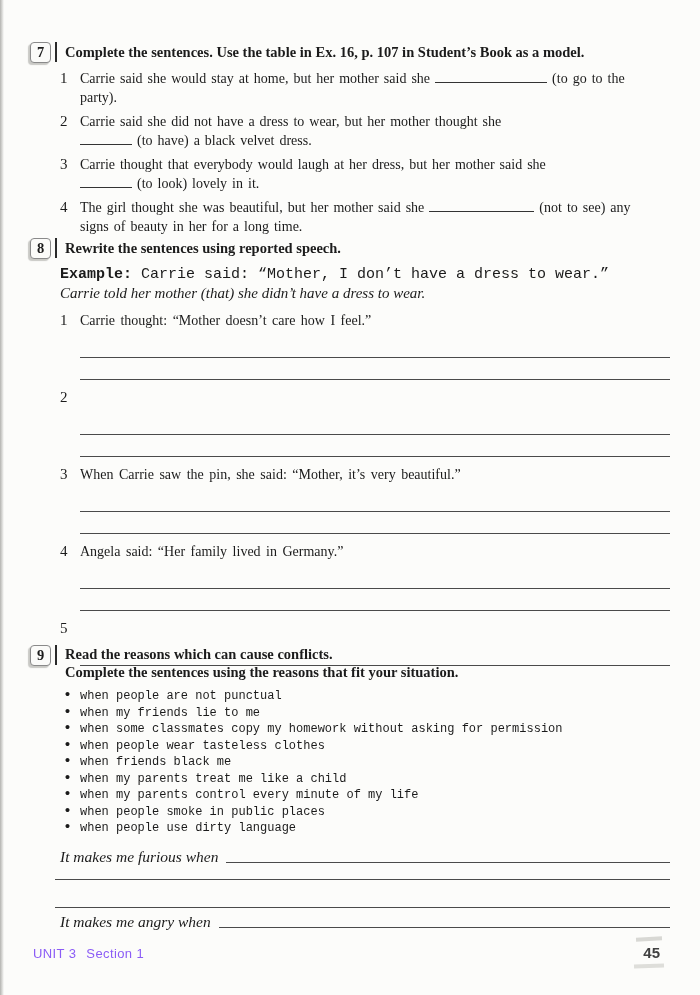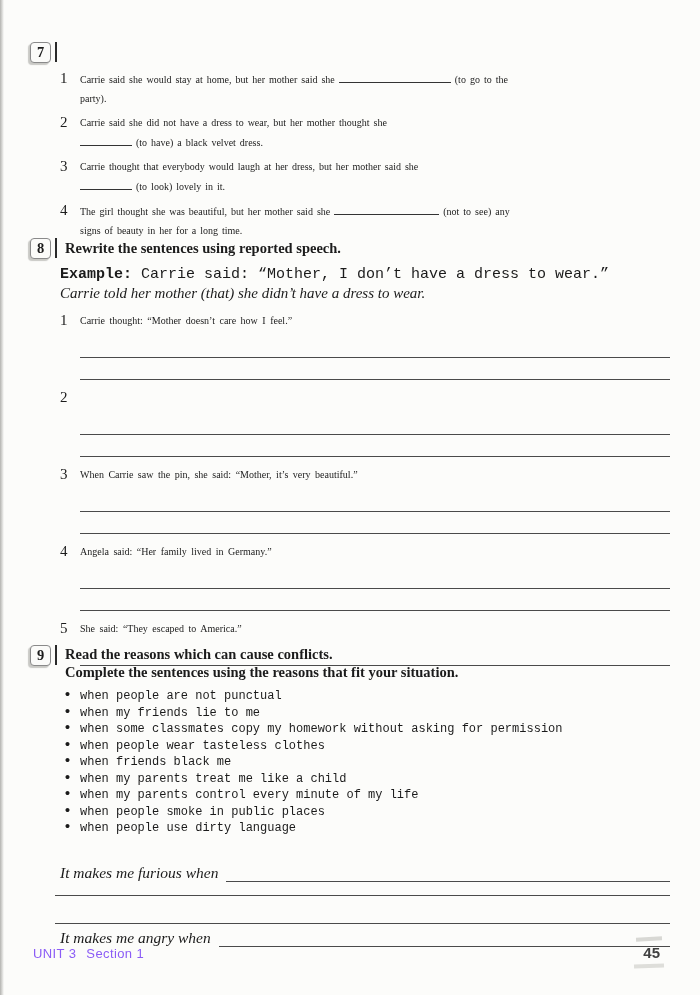--- a/index.html
+++ b/index.html
@@ -33,21 +33,21 @@
   }
   .ex-title{
     margin:0;font-size:14.5px;font-weight:bold;line-height:20px;
     white-space:nowrap;
   }
   .ex-title.two-line{white-space:normal;line-height:18px;}
   
   .items{margin:6px 0 0 0;padding:0;list-style:none;}
   .item{display:flex;margin:0 0 5px 30px;}
   .item-num{flex:0 0 20px;font-size:15px;line-height:19px;}
-  .item-text{margin:0;font-size:10px;line-height:19px;word-spacing:1.5px;}
+  .item-text{margin:0;font-size:14px;line-height:19px;word-spacing:1.5px;}
   .ex8 .item-text{word-spacing:2px;text-align:center;}
   .blank{display:inline-block;border-bottom:1px solid #333;height:13px;vertical-align:baseline;}
   .blank-lg{width:112px;}
   .blank-md{width:105px;}
   .blank-sm{width:52px;}
   
   .example{margin:6px 0 0 30px;font-size:15px;line-height:19px;font-family:Liberation Mono, monospace;}
   .example b{font-weight:bold;}
   .example-answer{margin:0 0 0 30px;font-size:15px;line-height:19px;font-style:italic;}
   
@@ -59,21 +59,21 @@
   .bullets{margin:7px 0 0 0;padding:0;list-style:none;}
   .bullets li{
     position:relative;padding-left:50px;
     font-size:12px;line-height:16.5px;font-family:Liberation Mono, monospace;
   }
   .bullets li::before{
     content:"\2022";position:absolute;left:33px;top:0;
     font-size:15px;line-height:16.5px;
   }
   
-  .prompt-row{display:flex;align-items:flex-end;margin:26px 0 0 30px;}
+  .prompt-row{display:flex;align-items:center;margin:10px 0 0 30px;}
   .prompt-row.angry{margin-top:4px;}
   .prompt-label{font-size:15.5px;font-style:italic;line-height:19px;white-space:nowrap;}
   .fill-line{flex:1 1 auto;border-bottom:1px solid #4a4a4a;height:12px;margin-left:8px;}
   .full-line{border-bottom:1px solid #4a4a4a;margin-left:25px;}
   .full-line.l1{height:13px;}
   .full-line.l2{height:27px;}
   
   .footer-left{
     position:absolute;left:33px;top:946px;
     font-family:"Liberation Sans", sans-serif;
@@ -96,20 +96,21 @@
 </style>
 </head>
 <body>
 
 <div class="scan-edge"></div>
 
 <section class="block" style="top:42px;">
   <div class="ex-header">
     <span class="badge">7</span>
     <span class="vbar"></span>
+    <h2 class="ex-title">Complete the sentences. Use the table in Ex. 16, p. 107 in Student’s Book as a model.</h2>
   </div>
   <ol class="items">
     <li class="item">
       <span class="item-num">1</span>
       <p class="item-text"><span>Carrie said she would stay at home, but her mother said she</span>
         <span class="blank blank-lg"></span>
         <span>(to go to the</span><br>
         <span>party).</span></p>
     </li>
     <li class="item">
@@ -175,21 +176,20 @@
       <span class="item-num">4</span>
       <p class="item-text">Angela said: “Her family lived in Germany.”</p>
     </div>
     <div class="write-line first"></div>
     <div class="write-line"></div>
   </div>
 
   <div class="ex8-item">
     <div class="item" style="margin-bottom:0;">
       <span class="item-num">5</span>
-      <p class="item-text">She said: “They escaped to America.”</p>
     </div>
     <div class="write-line only"></div>
   </div>
 </section>
 
 <section class="block" style="top:645px;">
   <div class="ex-header">
     <span class="badge">9</span>
     <span class="vbar"></span>
     <h2 class="ex-title two-line"><span>Read the reasons which can cause conflicts.</span><br>

